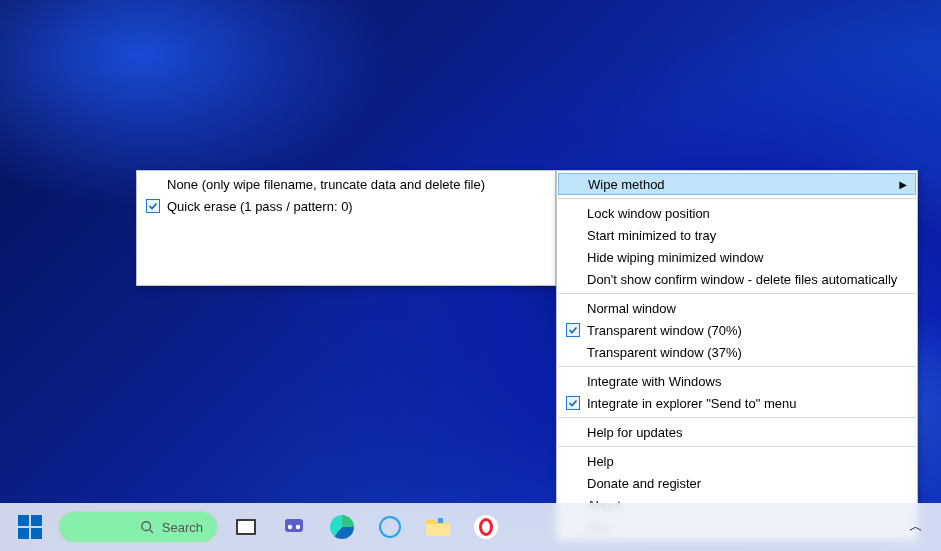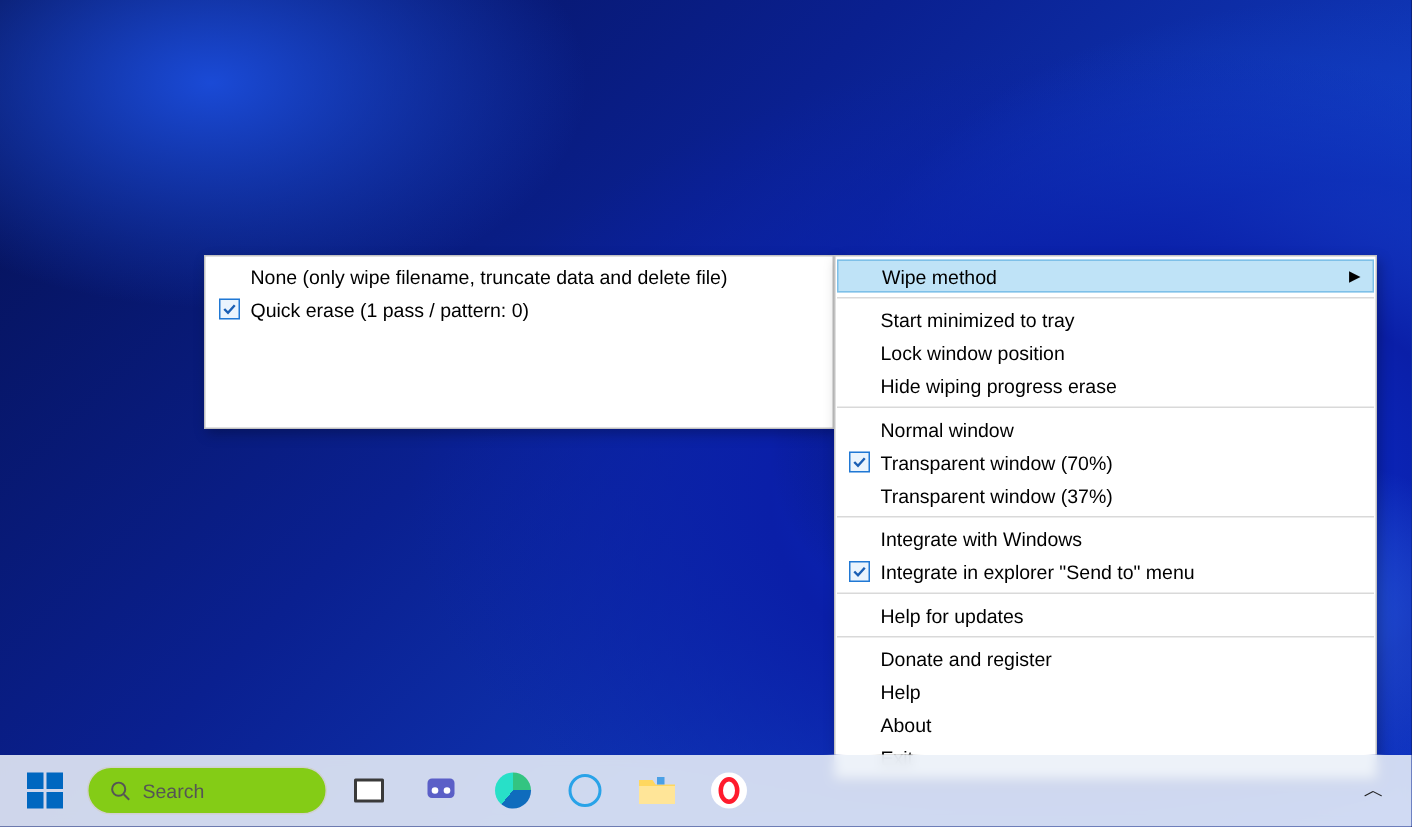--- a/index.html
+++ b/index.html
@@ -85,24 +85,25 @@
     border-radius:4px;
   }
   .start {
     width:24px; height:24px; display:grid;
     grid-template-columns: 11px 11px; grid-template-rows: 11px 11px; gap:2px;
   }
   .start div { background:#0067c0; }
   .search {
     display:flex; align-items:center;
     width: 160px; height: 32px;
-    background:#84cc16; border-radius:16px;
+    background:#86efac; border-radius:16px;
     padding: 0 14px; gap:8px;
     color:#555; font-size:13px;
     border:1px solid #d0d0d0;
+    justify-content:flex-end;
   }
   .search svg { width:14px; height:14px; }
   .tb-tray {
     margin-left:auto; display:flex; align-items:center;
     padding-right:8px; color:#222;
   }
   .chevron { font-size:14px; }
   .circle { width:24px;height:24px;border-radius:50%; }
 </style>
 </head>
@@ -140,29 +141,33 @@
 
   <div class="item highlight">
     <span class="check"></span>
     <span class="label">Wipe method</span>
     <span class="arrow">▶</span>
   </div>
   <div class="sep"></div>
 
   <div class="item">
     <span class="check"></span>
+    <span class="label">Lock window position</span>
+  </div>
+  <div class="item">
+    <span class="check"></span>
     <span class="label">Start minimized to tray</span>
   </div>
   <div class="item">
     <span class="check"></span>
-    <span class="label">Lock window position</span>
-  </div>
-  <div class="item">
-    <span class="check"></span>
-    <span class="label">Hide wiping progress erase</span>
+    <span class="label">Hide wiping minimized window</span>
+  </div>
+  <div class="item">
+    <span class="check"></span>
+    <span class="label">Don't show confirm window - delete files automatically</span>
   </div>
   <div class="sep"></div>
 
   <div class="item">
     <span class="check"></span>
     <span class="label">Normal window</span>
   </div>
   <div class="item">
     <span class="check">
       <span class="checkbox">
@@ -196,25 +201,25 @@
   <div class="sep"></div>
 
   <div class="item">
     <span class="check"></span>
     <span class="label">Help for updates</span>
   </div>
   <div class="sep"></div>
 
   <div class="item">
     <span class="check"></span>
+    <span class="label">Help</span>
+  </div>
+  <div class="item">
+    <span class="check"></span>
     <span class="label">Donate and register</span>
-  </div>
-  <div class="item">
-    <span class="check"></span>
-    <span class="label">Help</span>
   </div>
   <div class="item">
     <span class="check"></span>
     <span class="label">About</span>
   </div>
   <div class="item">
     <span class="check"></span>
     <span class="label">Exit</span>
   </div>
 </div>

